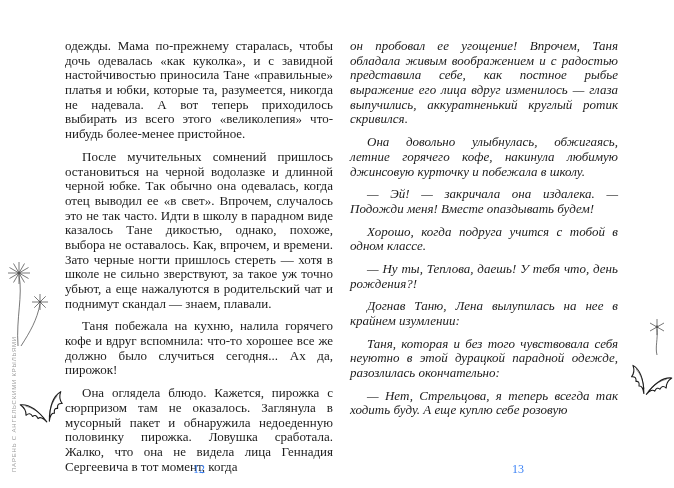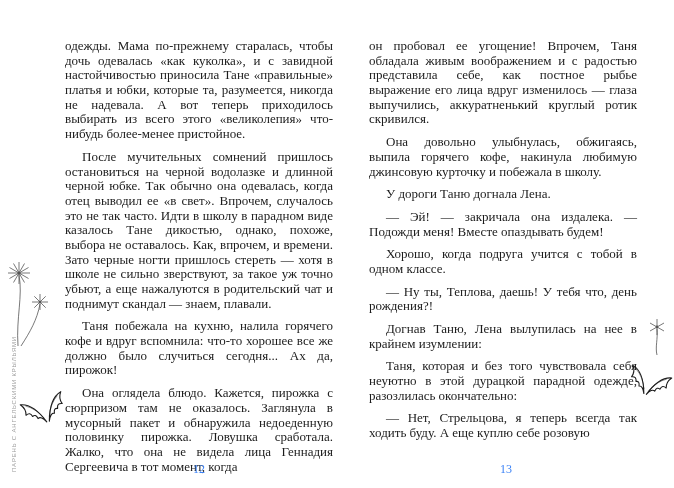--- a/index.html
+++ b/index.html
@@ -7,31 +7,31 @@
     width:674px;height:488px;position:relative;overflow:hidden;
     background:#ffffff;color:#1b1b1b;
     font-family:"Liberation Serif", serif;
   }
   .text-col{
     position:absolute;top:31px;width:284px;
     font-size:13px;line-height:1.13;text-align:justify;
     hyphens:auto;-webkit-hyphens:auto;
   }
   #left-col{left:57px;}
-  #right-col{left:361px;}
+  #right-col{left:342px;font-style:italic;}
   .text-col p{margin:8px;text-indent:17px;}
   .text-col p.no-indent{text-indent:0;}
   .text-col p.sp{margin-bottom:8px;}
   .text-col p.sp-lg{margin-bottom:13px;}
   .pagenum{
     position:absolute;top:462px;width:284px;text-align:center;
     font-size:12px;color:#3b82f6;
   }
   #pn-left{left:57px;}
-  #pn-right{left:364px;}
+  #pn-right{left:376px;}
   .spine{
     position:absolute;top:472px;left:11px;
     transform:rotate(-90deg);transform-origin:0 0;
     font-family:"Liberation Sans", sans-serif;
     font-size:6px;letter-spacing:0.8px;color:#9b9b9b;white-space:nowrap;
   }
   .deco{position:absolute;}
   #deco-dandelion{left:4px;top:258px;}
   #deco-wings-left{left:20px;top:392px;transform:rotate(-18deg);}
   #deco-flower-right{left:645px;top:317px;}
@@ -106,22 +106,21 @@
 <div class="text-col" id="left-col" lang="ru">
   <p class="no-indent sp">одежды. Мама по-прежнему старалась, чтобы дочь одевалась «как куколка», и с завидной настойчивостью приносила Тане «правильные» платья и юбки, которые та, разумеется, никогда не надевала. А вот теперь приходилось выбирать из всего этого «великолепия» что-нибудь более-менее пристойное.</p>
   <p class="sp">После мучительных сомнений пришлось остановиться на черной водолазке и длинной черной юбке. Так обычно она одевалась, когда отец выводил ее «в свет». Впрочем, случалось это не так часто. Идти в школу в парадном виде казалось Тане дикостью, однако, похоже, выбора не оставалось. Как, впрочем, и времени. Зато черные ногти пришлось стереть — хотя в школе не сильно зверствуют, за такое уж точно убьют, а еще нажалуются в родительский чат и поднимут скандал — знаем, плавали.</p>
   <p class="sp">Таня побежала на кухню, налила горячего кофе и вдруг вспомнила: что-то хорошее все же должно было случиться сегодня... Ах да, пирожок!</p>
   <p>Она оглядела блюдо. Кажется, пирожка с сюрпризом там не оказалось. Заглянула в мусорный пакет и обнаружила недоеденную половинку пирожка. Ловушка сработала. Жалко, что она не видела лица Геннадия Сергеевича в тот момент, когда</p>
 </div>
 <div class="pagenum" id="pn-left">12</div>
 
 <div class="text-col" id="right-col" lang="ru">
   <p class="no-indent sp">он пробовал ее угощение! Впрочем, Таня обладала живым воображением и с радостью представила себе, как постное рыбье выражение его лица вдруг изменилось — глаза выпучились, аккуратненький круглый ротик скривился.</p>
-  <p class="sp">Она довольно улыбнулась, обжигаясь, выпила горячего кофе, накинула любимую джинсовую курточку и побежала в школу.</p>
-  <p>У дороги Таню догнала Лена.</p>
+  <p class="sp">Она довольно улыбнулась, обжигаясь, летние горячего кофе, накинула любимую джинсовую курточку и побежала в школу.</p>
   <p>— Эй! — закричала она издалека. — Подожди меня! Вместе опаздывать будем!</p>
   <p>Хорошо, когда подруга учится с тобой в одном классе.</p>
   <p>— Ну ты, Теплова, даешь! У тебя что, день рождения?!</p>
   <p>Догнав Таню, Лена вылупилась на нее в крайнем изумлении:</p>
   <p>Таня, которая и без того чувствовала себя неуютно в этой дурацкой парадной одежде, разозлилась окончательно:</p>
   <p>— Нет, Стрельцова, я теперь всегда так ходить буду. А еще куплю себе розовую</p>
 </div>
 <div class="pagenum" id="pn-right">13</div>
 
 </body></html>

